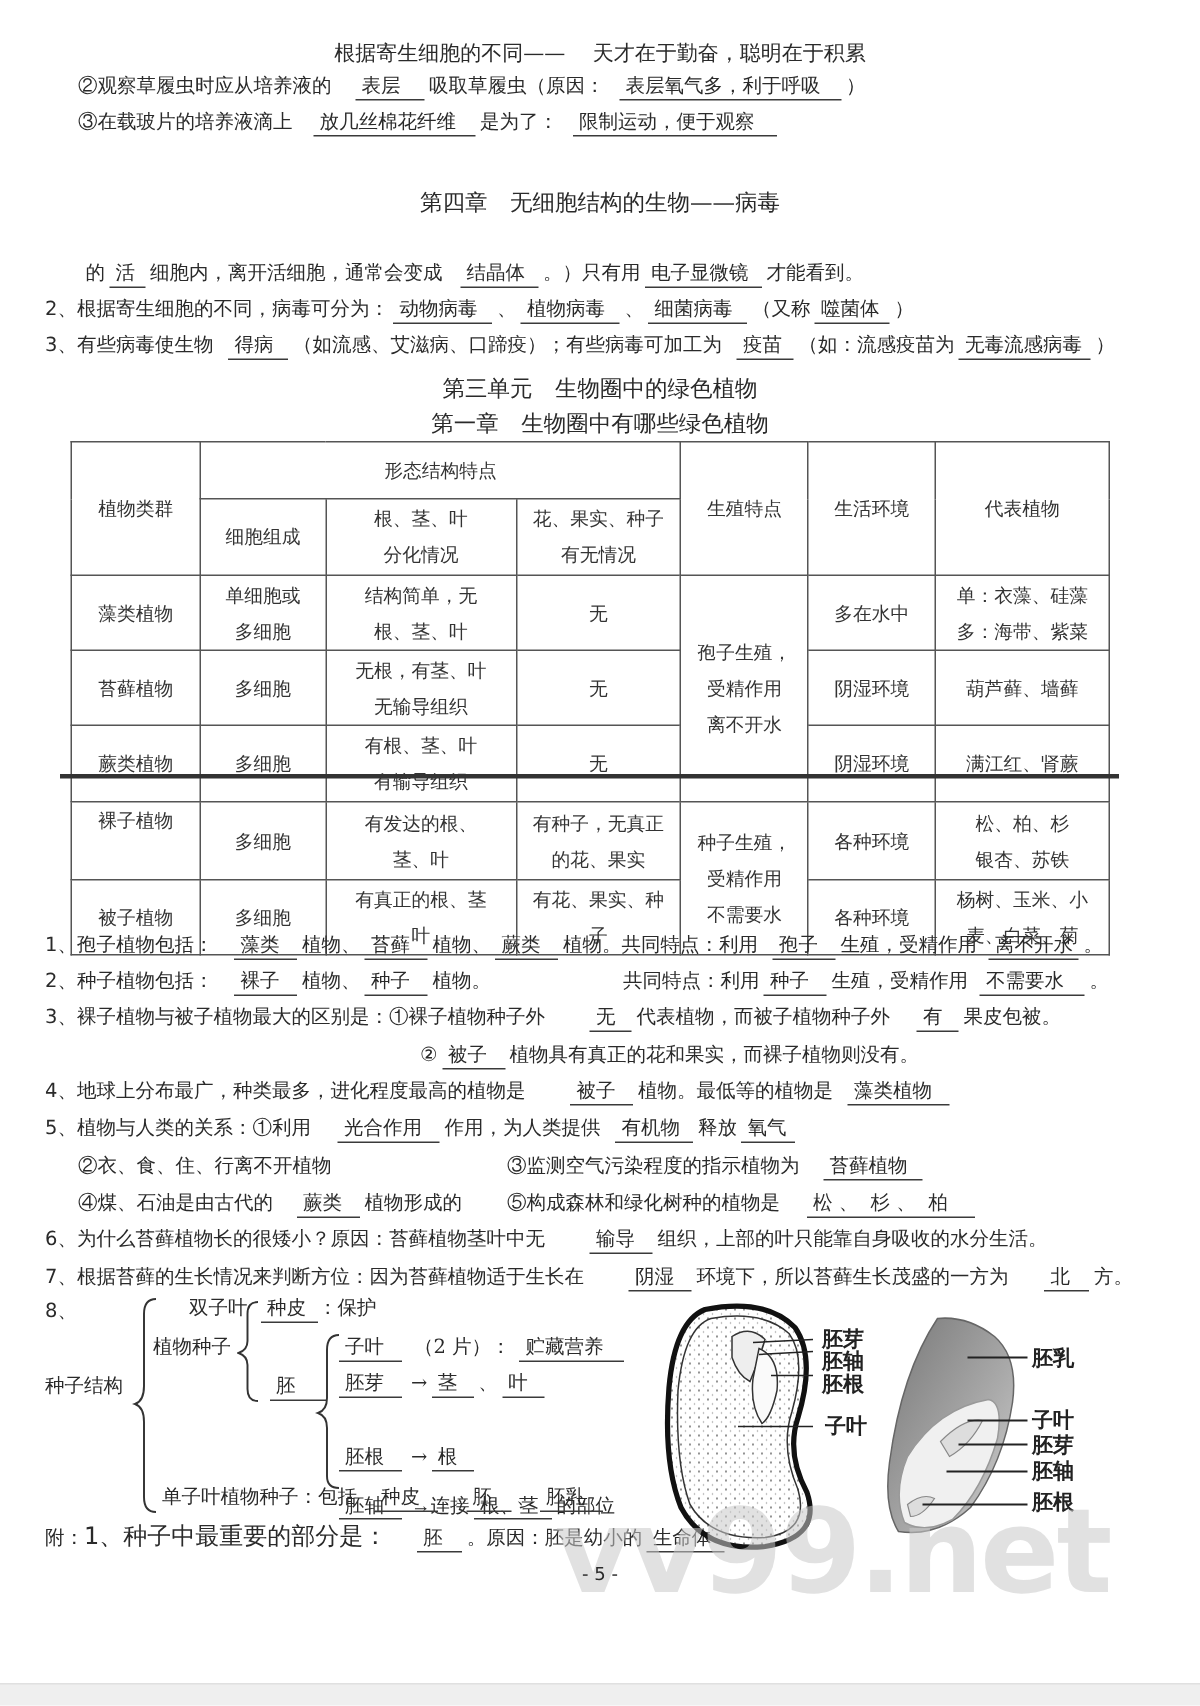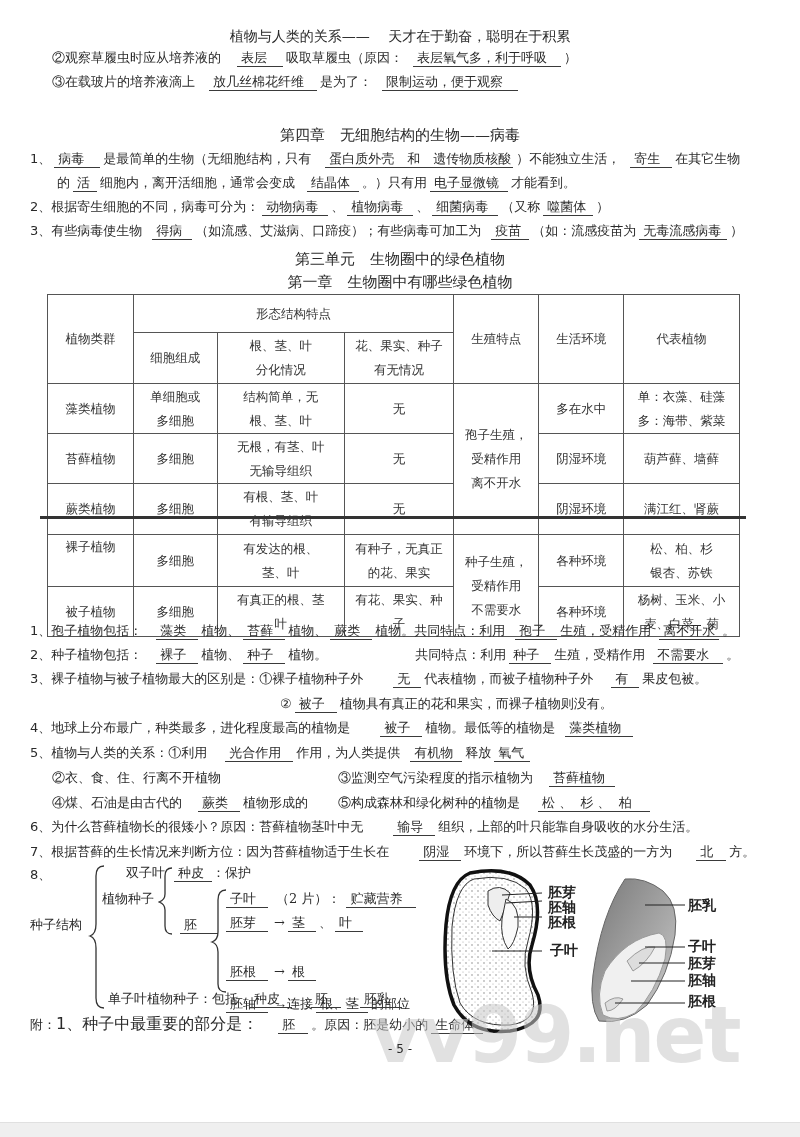--- a/index.html
+++ b/index.html
@@ -27,36 +27,33 @@
   .brace { position: absolute; }
   .lbl-diag { position: absolute; font-family: "DejaVu Sans", sans-serif; font-weight: bold; font-size: 14px; color: #222; }
   .watermark { position: absolute; left: 370px; top: 990px; font-family: "DejaVu Sans", sans-serif; font-weight: bold; font-size: 78px; color: rgba(200,200,200,0.55); letter-spacing: -2px; }
 </style>
 </head>
 <body>
 
 <div class="page">
 
   <div class="ln center title" style="top:27px;">
-    <span>植物与人类的关系——</span>
+    <span>根据寄生细胞的不同——</span>
     <span style="margin-left:14px;">天才在于勤奋，聪明在于积累</span>
   </div>
 
   <div class="ln" style="left:52px; top:49px;">
     <span>②观察草履虫时应从培养液的</span><span class="blank" style="width:38px;margin-left:16px;">表层</span><span>吸取草履虫（原因：</span><span class="blank" style="width:140px;margin-left:10px;">表层氧气多，利于呼吸</span><span>）</span>
   </div>
   <div class="ln" style="left:52px; top:73px;">
     <span>③在载玻片的培养液滴上</span><span class="blank" style="width:100px;margin-left:14px;">放几丝棉花纤维</span><span>是为了：</span><span class="blank" style="width:128px;margin-left:10px;">限制运动，便于观察</span>
   </div>
 
   <div class="ln center h1" style="top:126px;">第四章　无细胞结构的生物——病毒</div>
 
-  <div class="ln" style="left:30px; top:150px;">
-    <span class="sans">1、</span><span class="blank" style="width:38px;">病毒</span><span>是最简单的生物（无细胞结构，只有</span><span class="blank" style="width:180px;margin-left:14px;">蛋白质外壳　和　遗传物质核酸</span><span>）不能独立生活，</span><span class="blank" style="width:34px;margin-left:10px;">寄生</span><span>在其它生物</span>
-  </div>
   <div class="ln" style="left:57px; top:174px;">
     <span>的</span><span class="blank" style="width:16px;">活</span><span>细胞内，离开活细胞，通常会变成</span><span class="blank" style="width:44px;margin-left:12px;">结晶体</span><span>。）只有用</span><span class="blank" style="width:70px;">电子显微镜</span><span>才能看到。</span>
   </div>
   <div class="ln" style="left:30px; top:198px;">
     <span class="sans">2、</span><span>根据寄生细胞的不同，病毒可分为：</span><span class="blank" style="width:58px;">动物病毒</span><span>、</span><span class="blank" style="width:58px;">植物病毒</span><span>、</span><span class="blank" style="width:58px;">细菌病毒</span><span>（又称</span><span class="blank" style="width:42px;">噬菌体</span><span>）</span>
   </div>
   <div class="ln" style="left:30px; top:222px;">
     <span class="sans">3、</span><span>有些病毒使生物</span><span class="blank" style="width:32px;margin-left:10px;">得病</span><span>（如流感、艾滋病、口蹄疫）；有些病毒可加工为</span><span class="blank" style="width:30px;margin-left:10px;">疫苗</span><span>（如：流感疫苗为</span><span class="blank" style="width:80px;">无毒流感病毒</span><span>）</span>
   </div>
 

